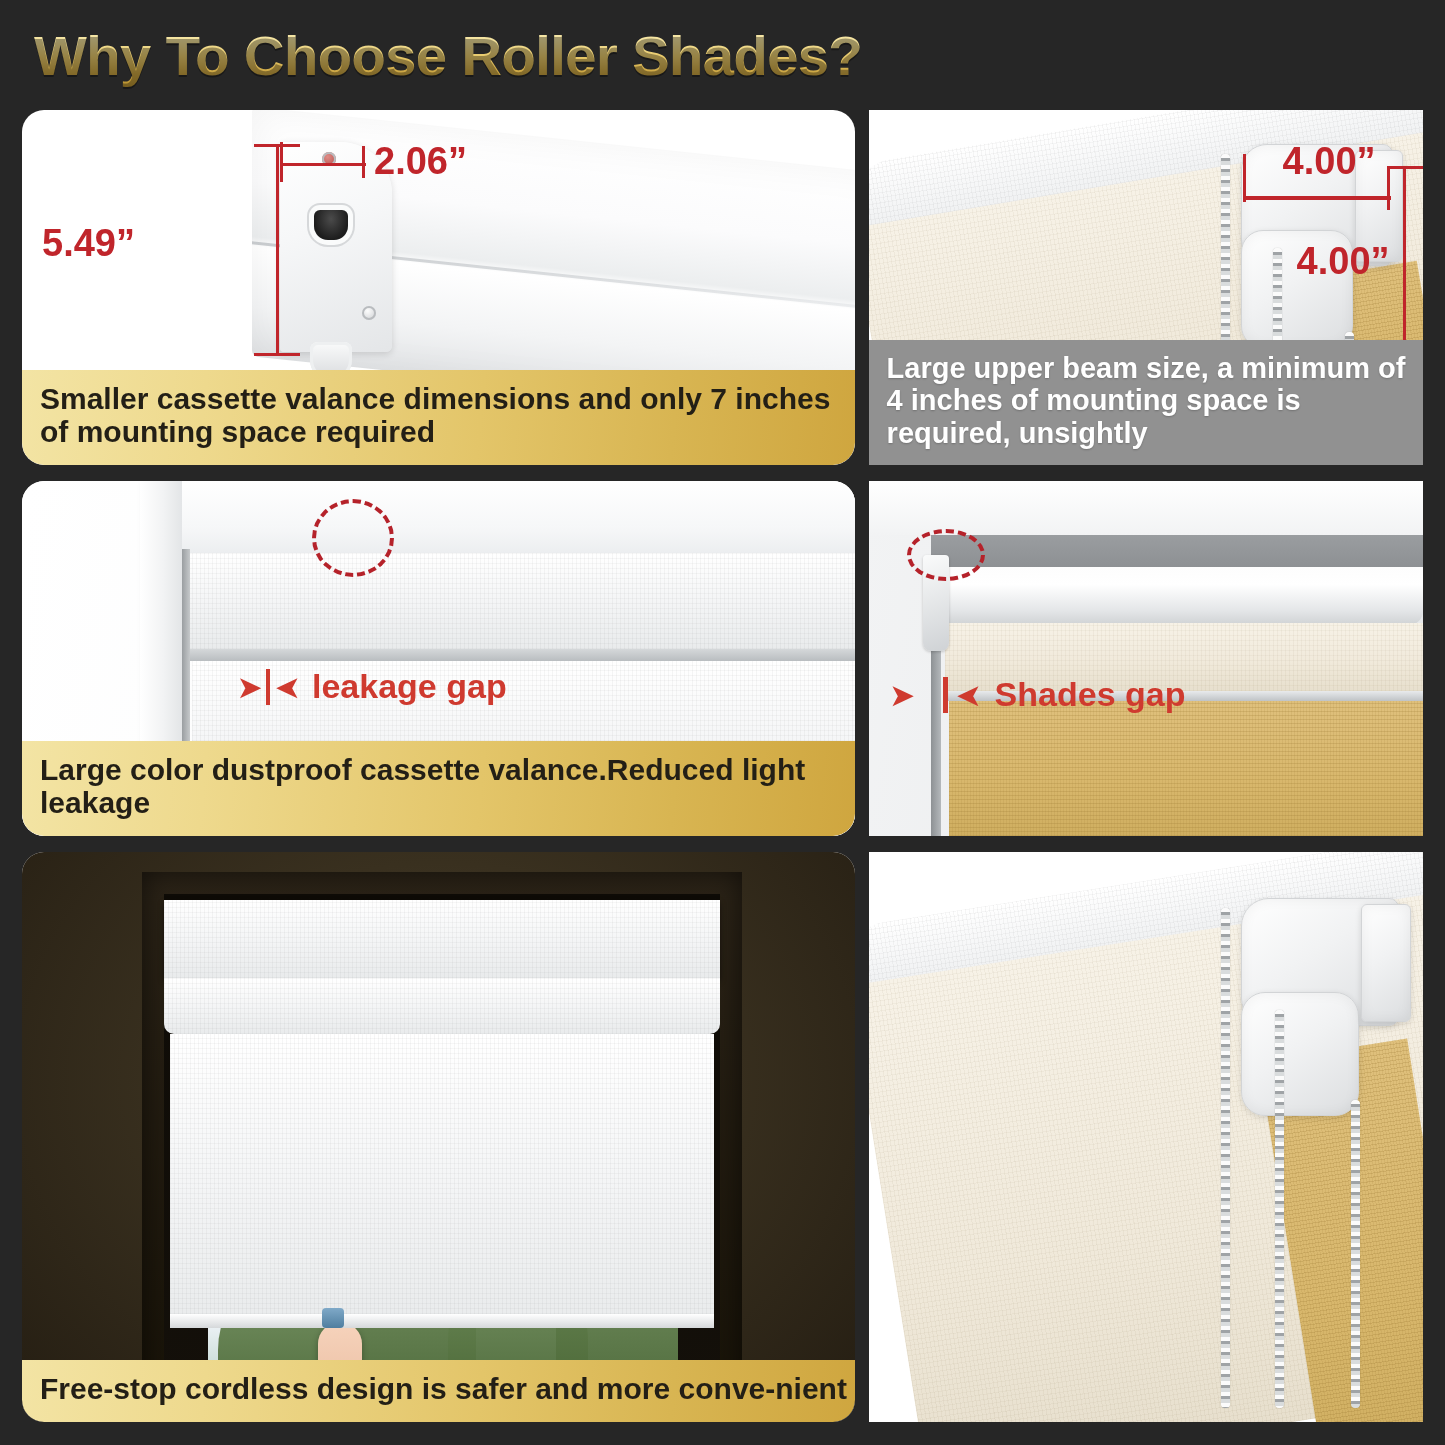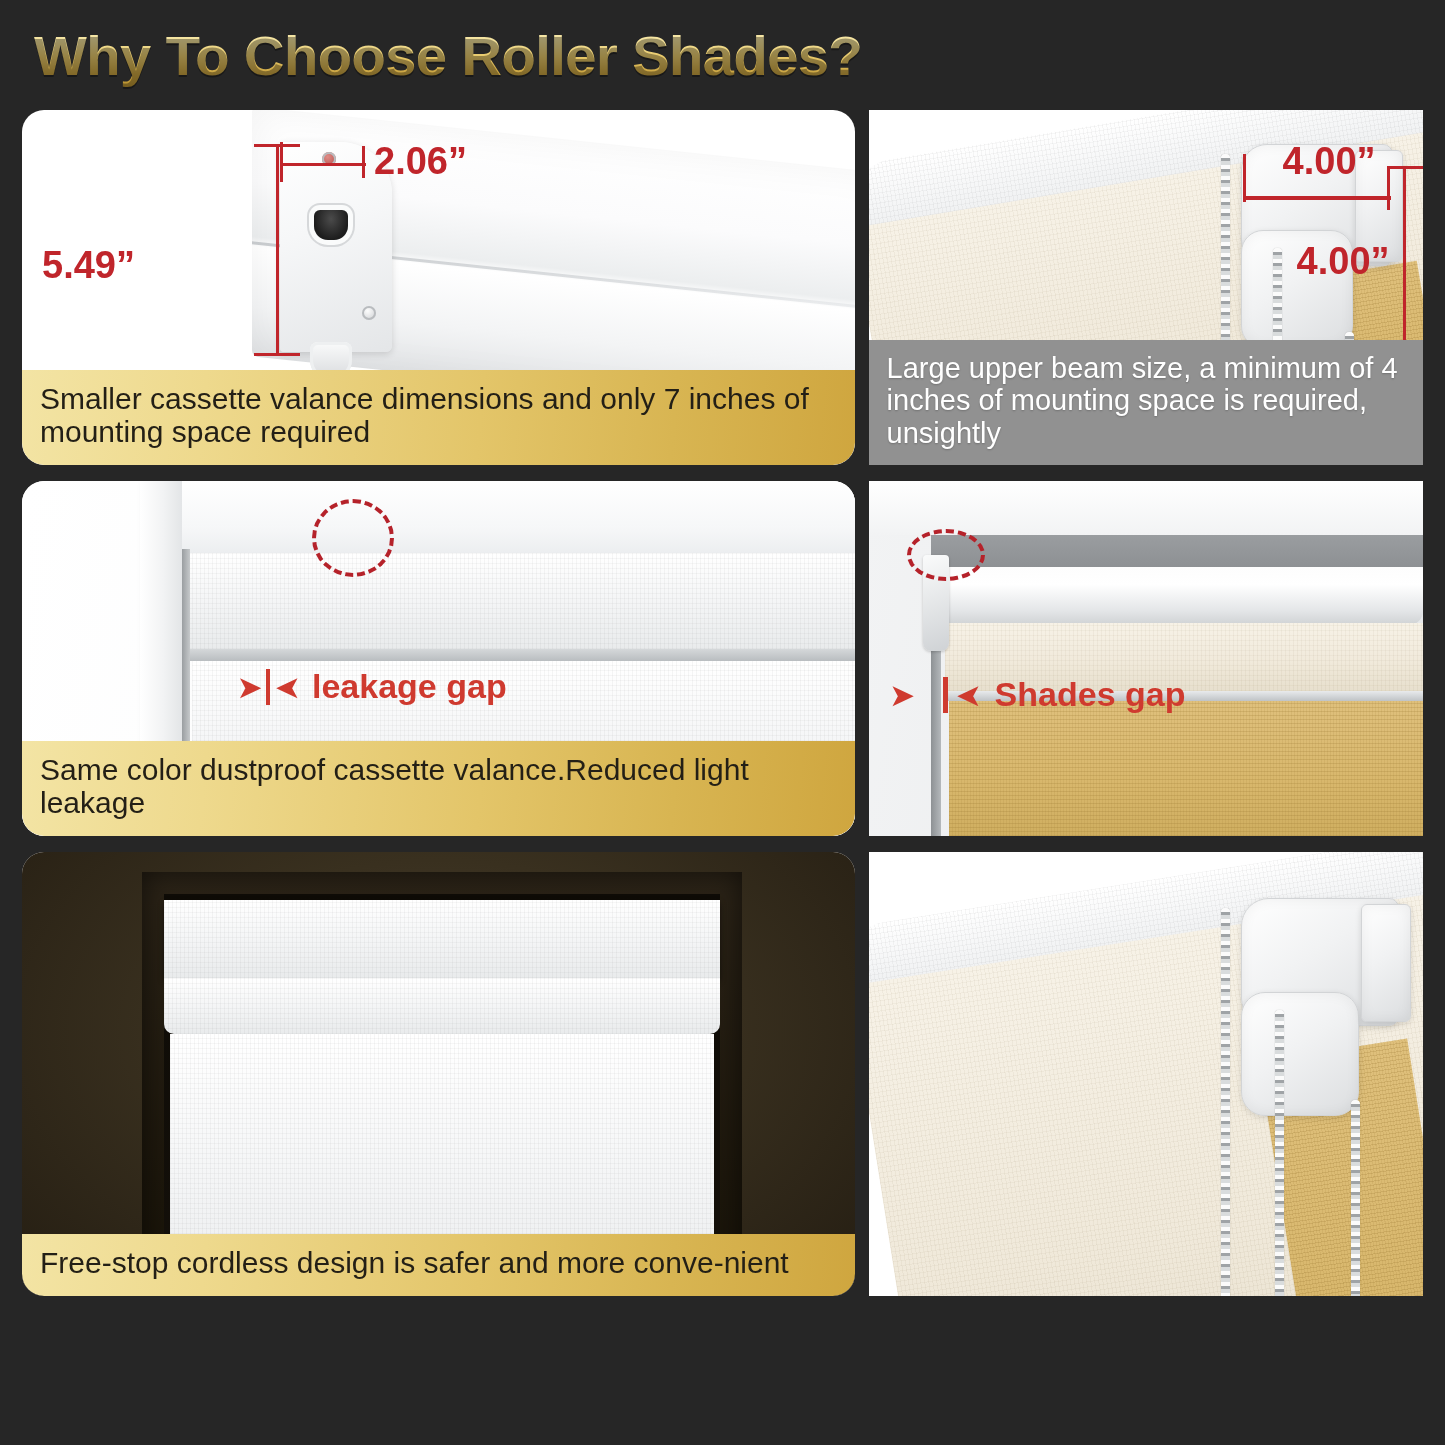--- a/index.html
+++ b/index.html
@@ -26,29 +26,29 @@
   .row { display: flex; gap: 14px; margin-bottom: 16px; padding: 0 12px; }
   .col-left  { width: 841px; position: relative; }
   .col-right { width: 560px; position: relative; }
 
   .panel { position: relative; overflow: hidden; background: #fff; }
   .panel.good { border-radius: 22px; }
   .panel.bad  { border-radius: 0; }
 
   .r1 .panel { height: 355px; }
   .r2 .panel { height: 355px; }
-  .r3 .panel { height: 444px; }
+  .r3 .panel { height: 570px; }
 
   .stage { position: absolute; inset: 0; overflow: hidden; }
 
   
   .cap {
     position: absolute; left: 0; right: 0; bottom: 0;
     padding: 12px 6px 16px 18px;
-    font-weight: normal; line-height: 1.12;
+    font-weight: bold; line-height: 1.12;
   }
   .cap.gold {
     background: linear-gradient(95deg,#f3e4a4 0%,#eed98d 22%,#e3c569 55%,#d8b552 78%,#cfa63f 100%);
     color: #231f16; font-size: 30px;
     border-bottom-left-radius: 22px; border-bottom-right-radius: 22px;
   }
   .cap.gray {
     background: #919191; color: #ffffff; font-size: 29px;
     text-shadow: 0 1px 2px rgba(0,0,0,.22);
   }
@@ -282,21 +282,21 @@
           <div class="knob"></div>
 
           <div class="dimline" style="left:258px; top:32px; width:3px; height:40px;"></div>
           <div class="dimline" style="left:340px; top:36px; width:3px; height:32px;"></div>
           <div class="dimline" style="left:258px; top:53px; width:86px; height:3px;"></div>
           <div class="dimtext" style="left:352px; top:30px; font-size:38px;text-align:center;">2.06”</div>
 
           <div class="dimline" style="left:254px; top:34px; width:3px; height:212px;"></div>
           <div class="dimline" style="left:232px; top:34px; width:46px; height:3px;"></div>
           <div class="dimline" style="left:232px; top:243px; width:46px; height:3px;"></div>
-          <div class="dimtext" style="left:20px; top:112px; font-size:38px;margin-top:22px;">5.49”</div>
+          <div class="dimtext" style="left:20px; top:112px; font-size:38px;">5.49”</div>
         </div>
         <div class="cap gold">Smaller cassette valance dimensions and only 7 inches of mounting space required</div>
       </div>
     </div>
 
     <div class="col-right">
       <div class="panel bad p2">
         <div class="stage">
           <div class="tube fabric-white"></div>
           <div class="sheet fabric-cream"></div>
@@ -338,21 +338,21 @@
           <div class="shade fabric-white"></div>
           <div class="gapstrip"></div>
 
           <div class="dashring" style="left:290px; top:18px; width:82px; height:78px;"></div>
 
           <div class="dimline" style="left:244px; top:188px; width:4px; height:36px; background:#cf3a2f;"></div>
           <div class="gaptext" style="left:216px; top:190px; font-size:28px; color:#cf3a2f;">➤</div>
           <div class="gaptext" style="left:254px; top:190px; font-size:28px; color:#cf3a2f; transform:scaleX(-1);">➤</div>
           <div class="gaptext" style="left:290px; top:186px; font-size:34px;">leakage gap</div>
         </div>
-        <div class="cap gold">Same color dustproof cassette valance.Reduced light leakage</div>
+        <div class="cap gold">Large color dustproof cassette valance.Reduced light leakage</div>
       </div>
     </div>
 
     <div class="col-right">
       <div class="panel bad p4">
         <div class="stage">
           <div class="wall"></div>
           <div class="ceil"></div>
           <div class="shadowband"></div>
           <div class="tube2"></div>

